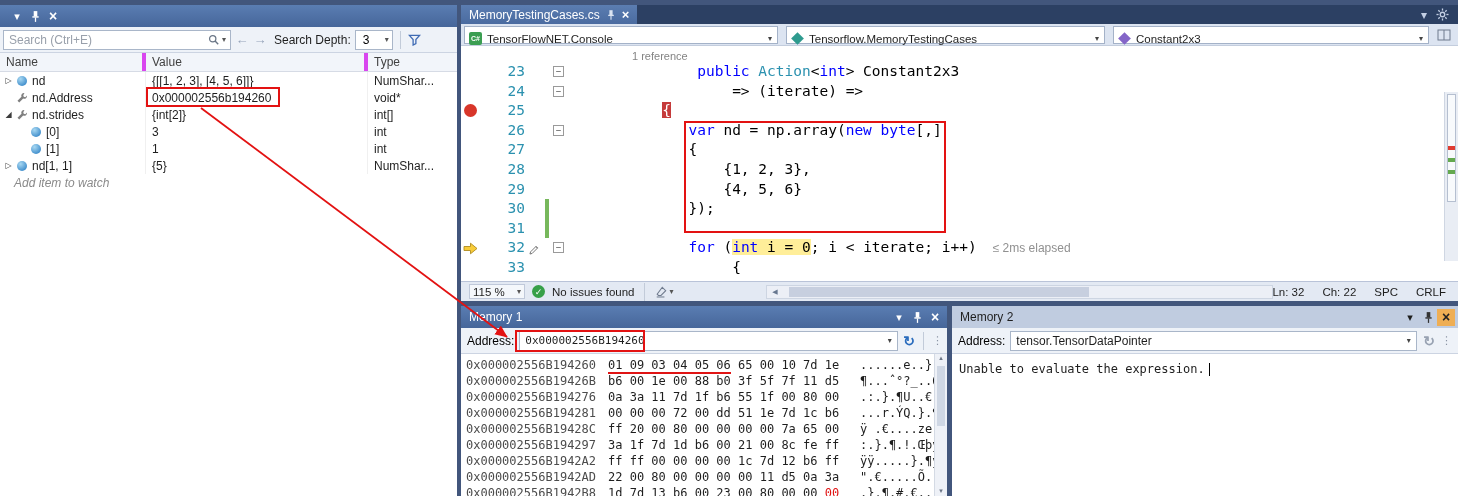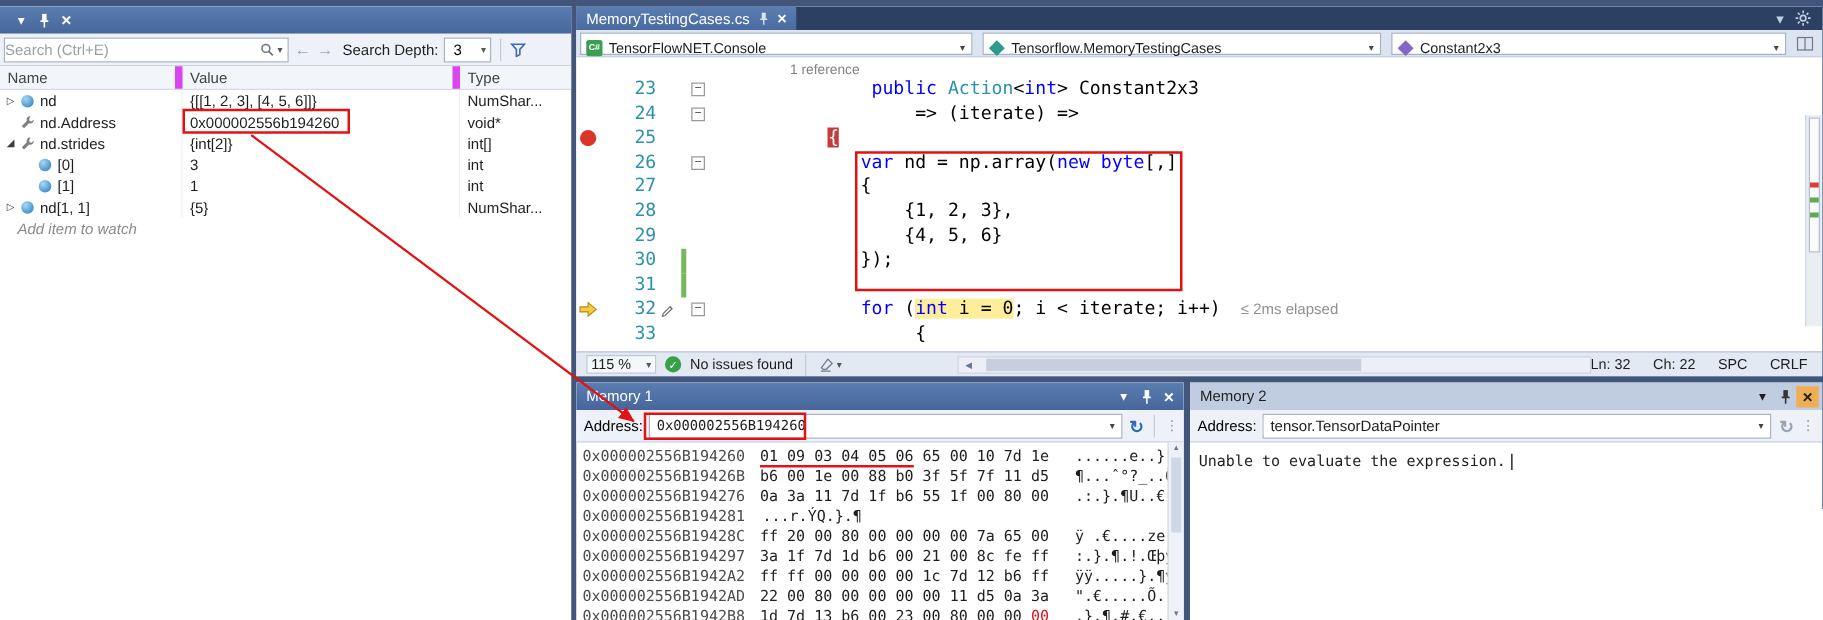--- a/index.html
+++ b/index.html
@@ -17,33 +17,33 @@
   .tbar.active{background:linear-gradient(#5a7db2,#46669a);color:#fff;}
   .tbar.inactive{background:#c0cce0;color:#1e1e1e;}
   .tbar-title{font-size:12px;flex:1;white-space:nowrap;}
   .tbtn{width:18px;height:17px;display:inline-flex;align-items:center;justify-content:center;font-size:11px;cursor:pointer;}
   .tbtn.closec{font-size:14px;font-weight:bold;}
   .tbtn.close-hl{background:#efae54;color:#222;}
 
   
   .watch-toolbar{height:26px;background:#eef2f8;border-bottom:1px solid #ccd4e2;display:flex;align-items:center;padding:0 3px;gap:4px;flex:0 0 auto;}
   .searchbox{width:228px;height:20px;background:#fff;border:1px solid #a9b6c9;display:flex;align-items:center;flex:0 0 auto;}
-  .searchbox input{flex:1;border:none;outline:none;font:12px "Liberation Sans",sans-serif;padding:0 0;color:#0c4a6e;min-width:0;}
+  .searchbox input{flex:1;border:none;outline:none;font:12px "Liberation Sans",sans-serif;padding:0 5px;color:#0c4a6e;min-width:0;}
   .searchbox input::placeholder{color:#99a0ab;}
   .mag{display:inline-flex;padding:0 2px;}
   .mini-chev{font-size:8px;color:#555;padding:0 4px 0 1px;}
   .nav-arrow{color:#96a4ba;font-size:13px;width:14px;text-align:center;}
   .depth-label{color:#1e1e1e;margin-left:3px;white-space:nowrap;text-align:right;}
   .depth-combo{width:38px;height:20px;background:#fff;border:1px solid #a9b6c9;display:flex;align-items:center;padding-left:7px;cursor:pointer;}
   .depth-combo .chev{margin-left:auto;font-size:8px;color:#555;padding-right:3px;}
   .vsep{width:1px;height:18px;background:#c2cbd9;margin:0 3px;flex:0 0 auto;}
 
   
   .grid-head{height:19px;display:flex;background:#f2f5fa;border-bottom:1px solid #d6dbe5;color:#414141;flex:0 0 auto;}
-  .gh{padding:2px 0 0 6px;border-right:6px solid #d946ef;}
+  .gh{padding:2px 0 0 6px;border-right:4px solid #d946ef;}
   .gh-name{width:146px;} .gh-value{width:222px;} .gh-type{flex:1;border-right:none;}
   .w-row{height:17px;display:flex;color:#1e1e1e;}
   .w-cell{display:flex;align-items:center;overflow:hidden;white-space:nowrap;border-right:1px solid #f0f0f0;}
   .c-name{width:146px;} .c-value{width:222px;padding-left:6px;} .c-type{flex:1;padding-left:6px;border-right:none;}
   .expander{width:11px;font-size:8px;color:#3c3c3c;text-align:center;flex:0 0 auto;}
   .wicon{width:13px;height:12px;margin:0 4px 0 1px;display:inline-flex;align-items:center;justify-content:center;flex:0 0 auto;}
   .ic-field{width:10px;height:10px;border-radius:50%;background:radial-gradient(circle at 35% 30%,#a8d8f2,#2077c0);}
   .add-row{height:17px;font-style:italic;color:#8a8a8a;padding-left:14px;display:flex;align-items:center;}
 
   
@@ -373,21 +373,21 @@
         <span class="chev">▾</span>
       </span>
       <span class="refresh">↻</span>
       <span class="vsep"></span>
       <span class="mdots">⋮</span>
     </div>
     <div class="mem-rows" id="mem1-rows">
         <div class="m-row"><span class="m-addr">0x000002556B194260</span><span class="m-hex"><span class="ul">01 09 03 04 05 06</span><span> 65 00 10 7d 1e</span></span><span class="m-ascii">......e..}.</span></div>
         <div class="m-row"><span class="m-addr">0x000002556B19426B</span><span class="m-hex"><span>b6 00 1e 00 88 b0 3f 5f 7f 11 d5</span></span><span class="m-ascii">¶...ˆ°?_..Õ</span></div>
         <div class="m-row"><span class="m-addr">0x000002556B194276</span><span class="m-hex"><span>0a 3a 11 7d 1f b6 55 1f 00 80 00</span></span><span class="m-ascii">.:.}.¶U..€.</span></div>
-        <div class="m-row"><span class="m-addr">0x000002556B194281</span><span class="m-ascii">...r.ÝQ.}.¶</span></div>
+        <div class="m-row"><span class="m-addr">0x000002556B194281</span><span class="m-hex"><span>00 00 00 72 00 dd 51 1e 7d 1c b6</span></span><span class="m-ascii">...r.ÝQ.}.¶</span></div>
         <div class="m-row"><span class="m-addr">0x000002556B19428C</span><span class="m-hex"><span>ff 20 00 80 00 00 00 00 7a 65 00</span></span><span class="m-ascii">ÿ .€....ze.</span></div>
         <div class="m-row"><span class="m-addr">0x000002556B194297</span><span class="m-hex"><span>3a 1f 7d 1d b6 00 21 00 8c fe ff</span></span><span class="m-ascii">:.}.¶.!.Œþÿ</span></div>
         <div class="m-row"><span class="m-addr">0x000002556B1942A2</span><span class="m-hex"><span>ff ff 00 00 00 00 1c 7d 12 b6 ff</span></span><span class="m-ascii">ÿÿ.....}.¶ÿ</span></div>
         <div class="m-row"><span class="m-addr">0x000002556B1942AD</span><span class="m-hex"><span>22 00 80 00 00 00 00 11 d5 0a 3a</span></span><span class="m-ascii">".€.....Õ.:</span></div>
         <div class="m-row"><span class="m-addr">0x000002556B1942B8</span><span class="m-hex"><span>1d 7d 13 b6 00 23 00 80 00 00 </span><span class="red">00</span></span><span class="m-ascii">.}.¶.#.€...</span></div>
       </div>
     <div class="m1scroll">
       <span>▴</span>
       <span class="sthumb"></span>
       <span class="sdown">▾</span>

